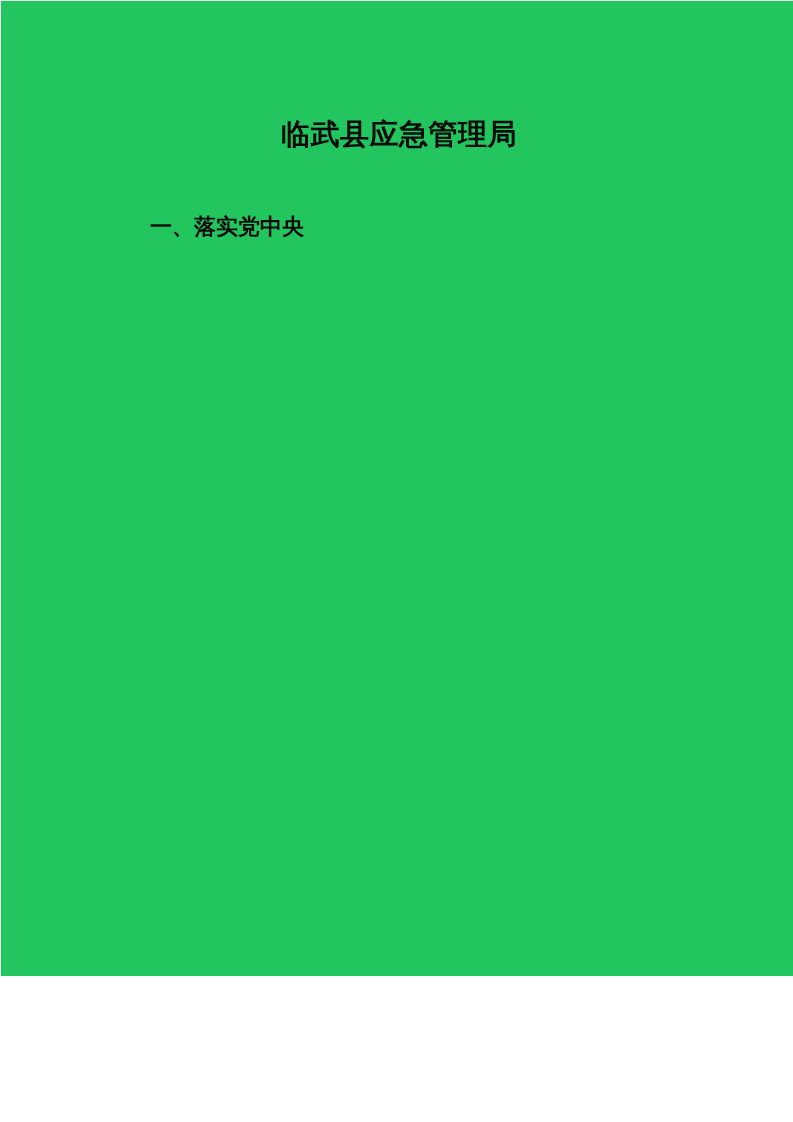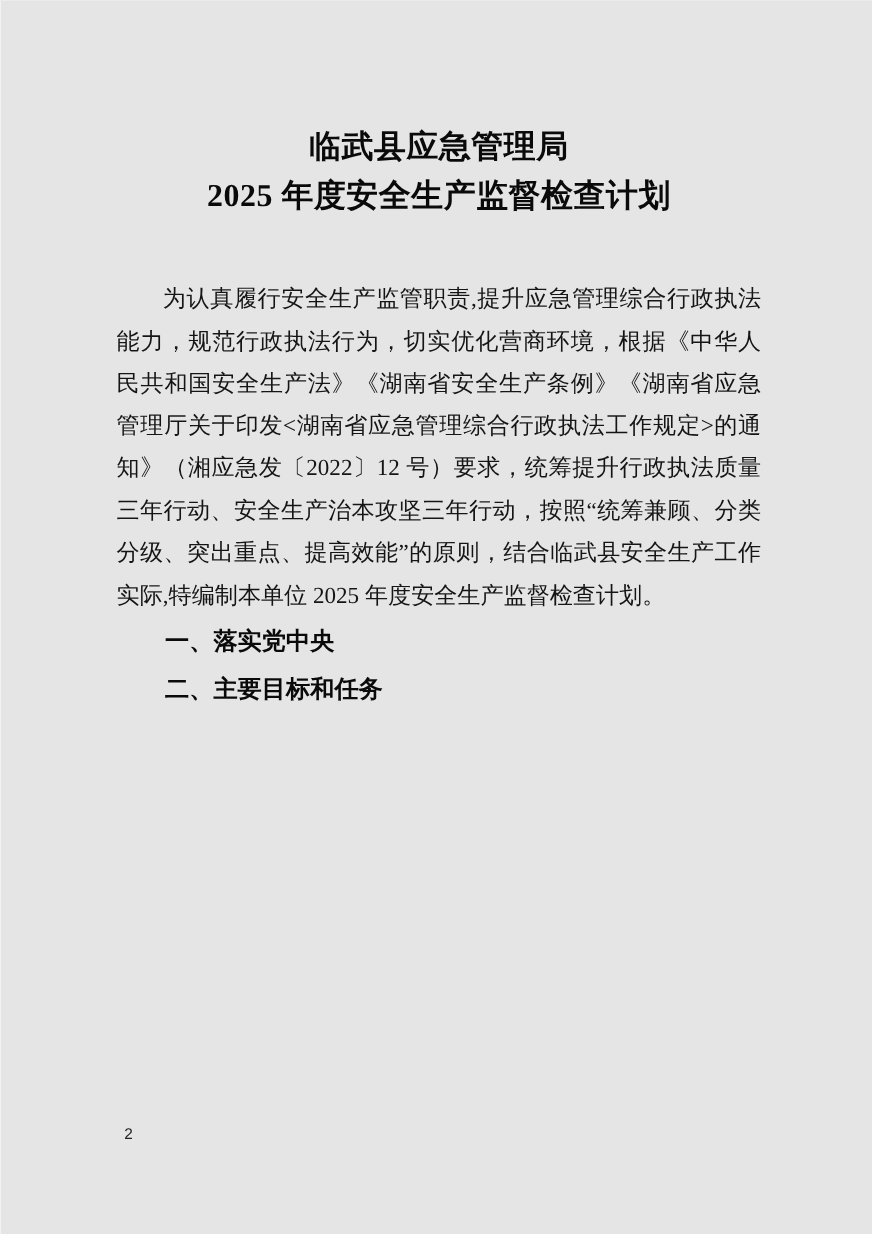--- a/index.html
+++ b/index.html
@@ -3,23 +3,23 @@
 <meta charset="utf-8">
 <style>
   html, body {
     margin: 0;
     padding: 0;
     background: #ffffff;
   }
   .page {
     position: relative;
     width: 793px;
-    height: 1122px;
+    height: 976px;
     margin: 0 auto;
-    background: #e5e5e5;
+    background: #22c55e;
     overflow: hidden;
     box-shadow: inset 0 1px 0 #ececec, inset 1px 0 0 #f2f2f2;
     color: #111111;
   }
   .content {
     position: absolute;
     left: 106px;
     top: 112px;
     width: 586px;
   }
@@ -65,26 +65,23 @@
   }
 </style>
 </head>
 <body>
 
 <div class="page">
   <div class="content">
 
     <h1 class="doc-title">
       <span class="title-line">临武县应急管理局</span>
-      <span class="title-line">2025 年度安全生产监督检查计划</span>
     </h1>
 
-    <p class="body-para">为认真履行安全生产监管职责,提升应急管理综合行政执法能力，规范行政执法行为，切实优化营商环境，根据《中华人民共和国安全生产法》《湖南省安全生产条例》《湖南省应急管理厅关于印发&lt;湖南省应急管理综合行政执法工作规定&gt;的通知》（湘应急发〔2022〕12 号）要求，统筹提升行政执法质量三年行动、安全生产治本攻坚三年行动，按照“统筹兼顾、分类分级、突出重点、提高效能”的原则，结合临武县安全生产工作实际,特编制本单位 2025 年度安全生产监督检查计划。</p>
 
     <h2 class="section-heading">一、落实党中央</h2>
 
 
-    <h2 class="section-heading">二、主要目标和任务</h2>
 
   </div>
 
   <div class="page-number">2</div>
 </div>
 
 </body></html>

